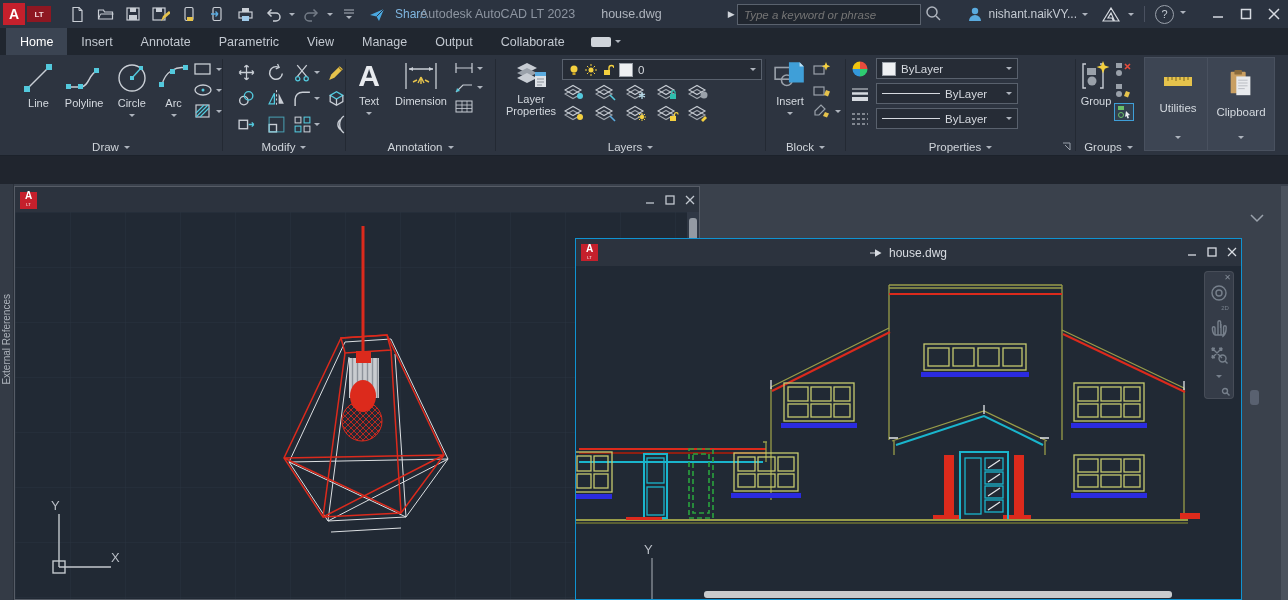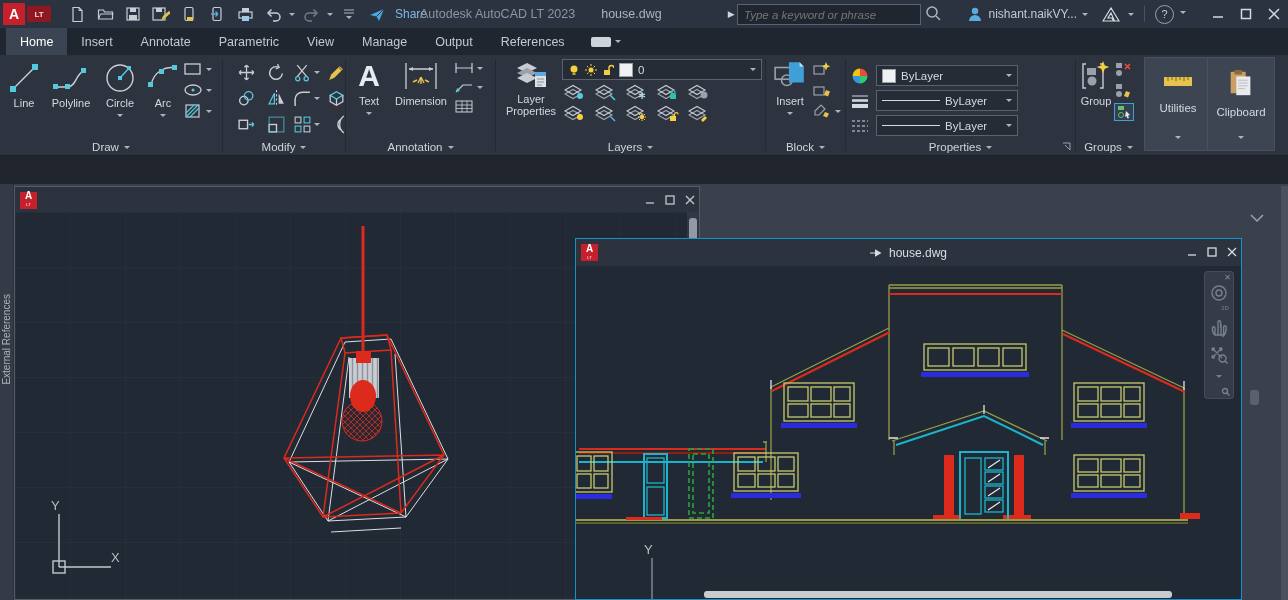--- a/index.html
+++ b/index.html
@@ -244,31 +244,31 @@
   </div>
 
   <div class="ribbontabs">
     <div class="rtab active">Home</div>
     <div class="rtab">Insert</div>
     <div class="rtab">Annotate</div>
     <div class="rtab">Parametric</div>
     <div class="rtab">View</div>
     <div class="rtab">Manage</div>
     <div class="rtab">Output</div>
-    <div class="rtab">References</div>
+    <div class="rtab">Collaborate</div>
     <div class="ribbon-toggle">
       <span class="bar"></span>
       <span class="caret"></span>
     </div>
   </div>
 
   <div class="ribbon">
 
     <div class="panel" style="left:0;width:222px;">
-      <div style="display:flex;padding-left:3px;">
+      <div style="display:flex;padding-left:18px;">
         <div class="bigbtn" style="width:42px;">
           <span class="icon">
             <svg width="34" height="36" viewBox="0 0 34 36">
                 <path d="M6 30L28 8" stroke="#c9ced5" stroke-width="1.4"></path>
                 <rect x="3" y="27" width="6" height="6" fill="#53c9dd"></rect>
                 <rect x="25" y="5" width="6" height="6" fill="#53c9dd"></rect>
               </svg>
             </span>
           <span class="lbl">Line</span>
         </div>
@@ -635,21 +635,21 @@
       </div>
       <div class="p-label">
         <span>Block</span>
           <span class="caret"></span>
       </div>
     </div>
     <div class="p-sep" style="left:845px;"></div>
 
     <div class="panel" style="left:846px;width:229px;">
       <div style="display:flex;padding-left:4px;">
-        <div style="display:flex;flex-direction:column;gap:4px;padding-top:10px;">
+        <div style="display:flex;flex-direction:column;gap:4px;padding-top:3px;">
           <div style="display:flex;align-items:center;gap:6px;">
             <span class="icon">
               <svg width="20" height="20" viewBox="0 0 24 24">
                   <path d="M12 12L12 3A9 9 0 0 1 21 12z" fill="#e74c3c"></path>
                   <path d="M12 12h9a9 9 0 0 1-9 9z" fill="#2ecc71"></path>
                   <path d="M12 12v9a9 9 0 0 1-9-9z" fill="#3498db"></path>
                   <path d="M12 12H3a9 9 0 0 1 9-9z" fill="#f1c40f"></path>
                 </svg>
               </span>
             <div class="combo" style="width:130px;">

